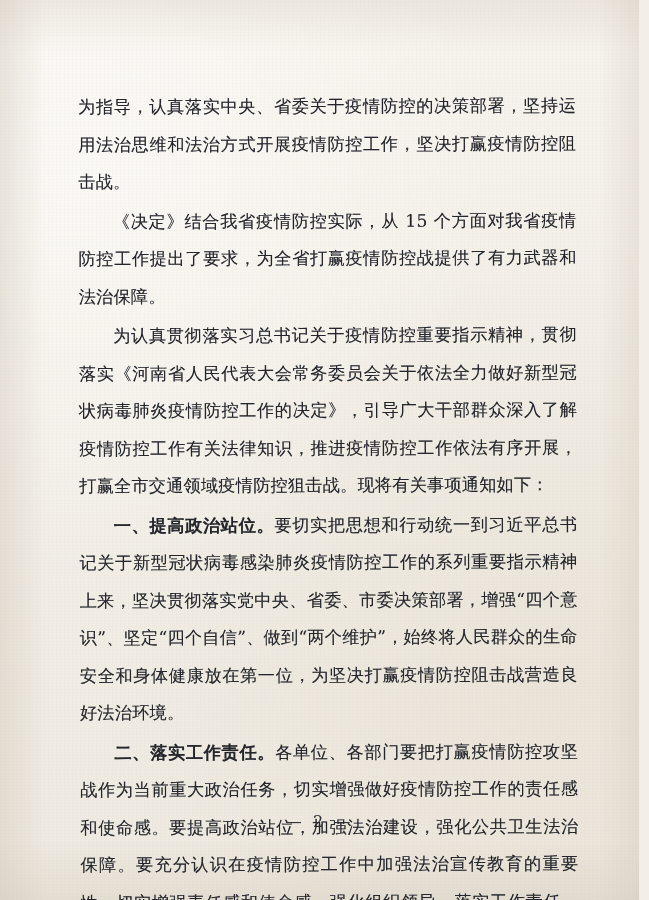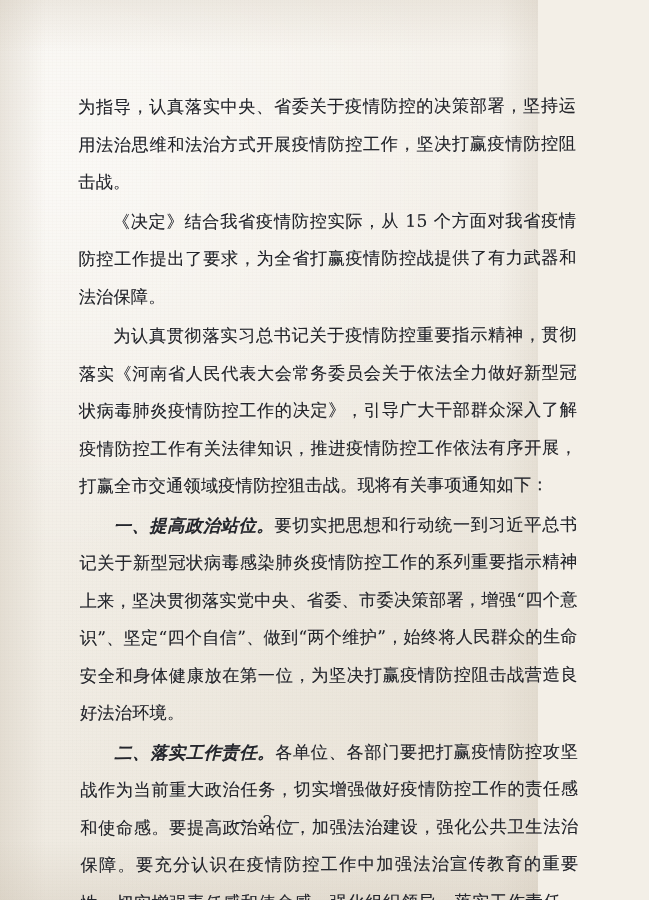--- a/index.html
+++ b/index.html
@@ -8,21 +8,21 @@
   }
   body {
     width: 649px;
     height: 900px;
     background: #f3efe7;
     font-family: "DejaVu Sans", sans-serif;
     overflow: hidden;
   }
   .page {
     position: relative;
-    width: 538px;
+    width: 639px;
     height: 900px;
     background: #f5f1ea;
     background-image:
       radial-gradient(circle at 12% 18%, rgba(255,255,255,0.55) 0%, rgba(255,255,255,0) 45%),
       radial-gradient(circle at 85% 75%, rgba(226,218,204,0.45) 0%, rgba(255,255,255,0) 50%),
       linear-gradient(175deg, #f7f4ee 0%, #f2eee6 55%, #eee9e0 100%);
     box-sizing: border-box;
   }
   .paper-noise {
     position: absolute;
@@ -76,21 +76,20 @@
     letter-spacing: 0.2px;
     text-indent: 0;
     font-weight: 500;
     text-shadow: 0 0 0.6px rgba(40,42,50,0.40);
   }
   .para.indent {
     text-indent: 2em;
   }
   .para .em {
     font-weight: 700;
-    font-style: italic;
   }
 
   .page-number {
     position: absolute;
     left: 0;
     right: 0;
     top: 812px;
     text-align: center;
     font-family: "DejaVu Serif", serif;
     font-size: 16px;

